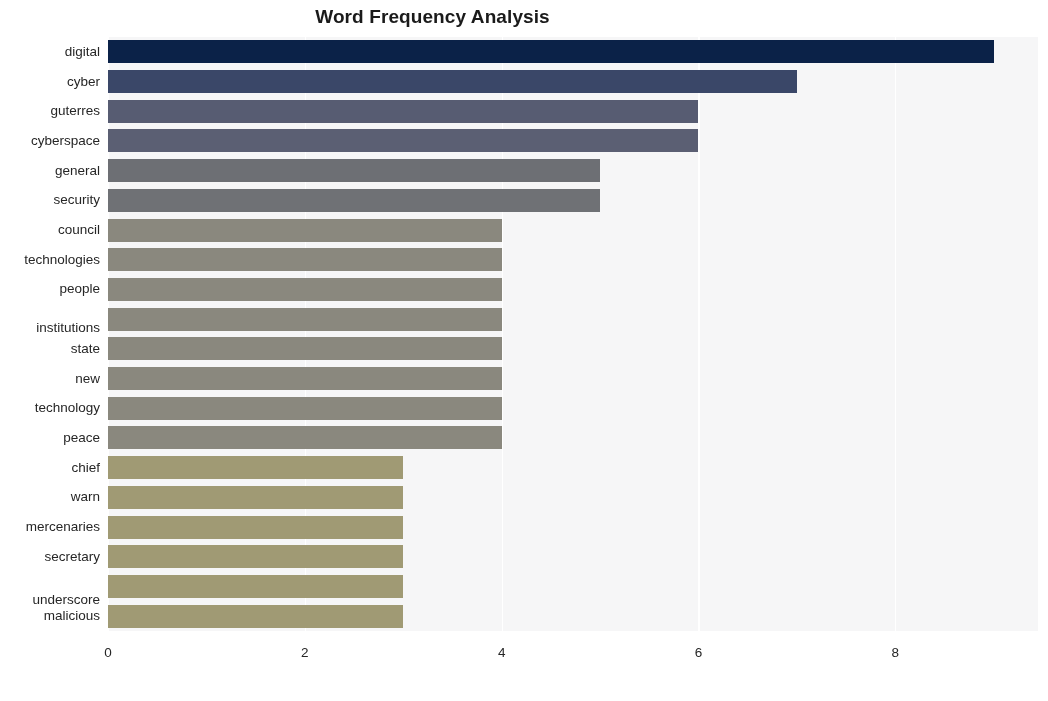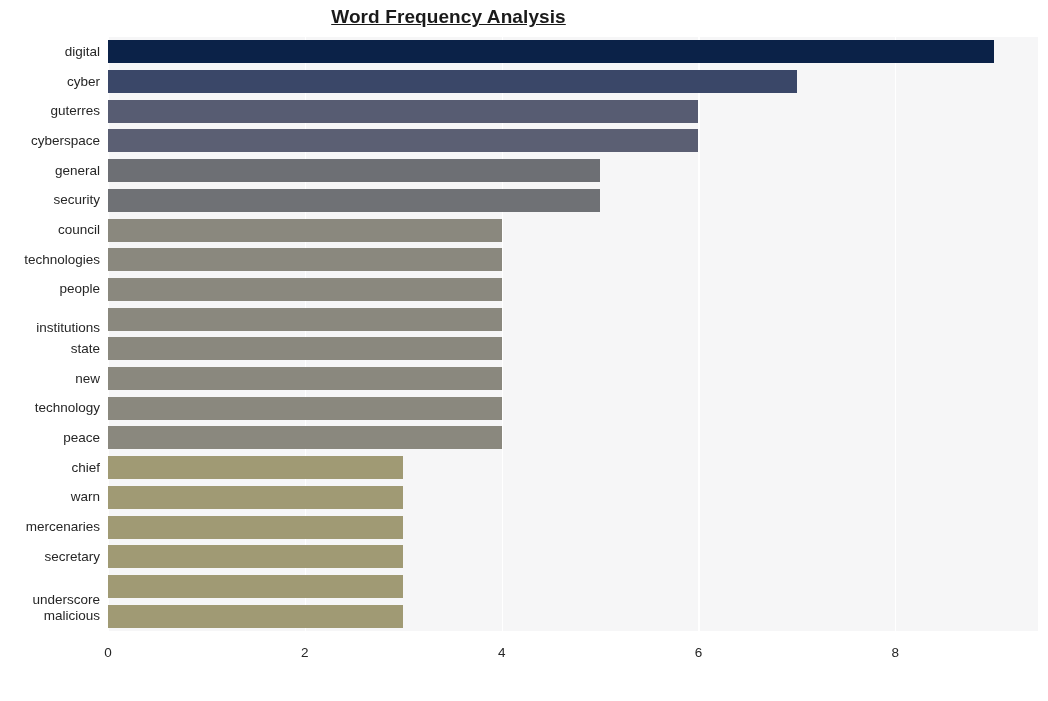--- a/index.html
+++ b/index.html
@@ -19,29 +19,28 @@
   .figure {
     position: relative;
     width: 1048px;
     height: 701px;
     background: #ffffff;
   }
 
   
   .chart-title {
     position: absolute;
-    left: 16px;
+    left: 0;
     top: 6px;
     width: 865px;
     text-align: center;
     font-size: 19px;
     font-weight: bold;
     color: #1a1a1a;
     letter-spacing: 0.1px;
-    text-decoration: underline;
   }
 
   
   .plot-area {
     position: absolute;
     left: 108px;
     top: 37px;
     width: 930px;
     height: 594px;
     background: #f6f6f7;

